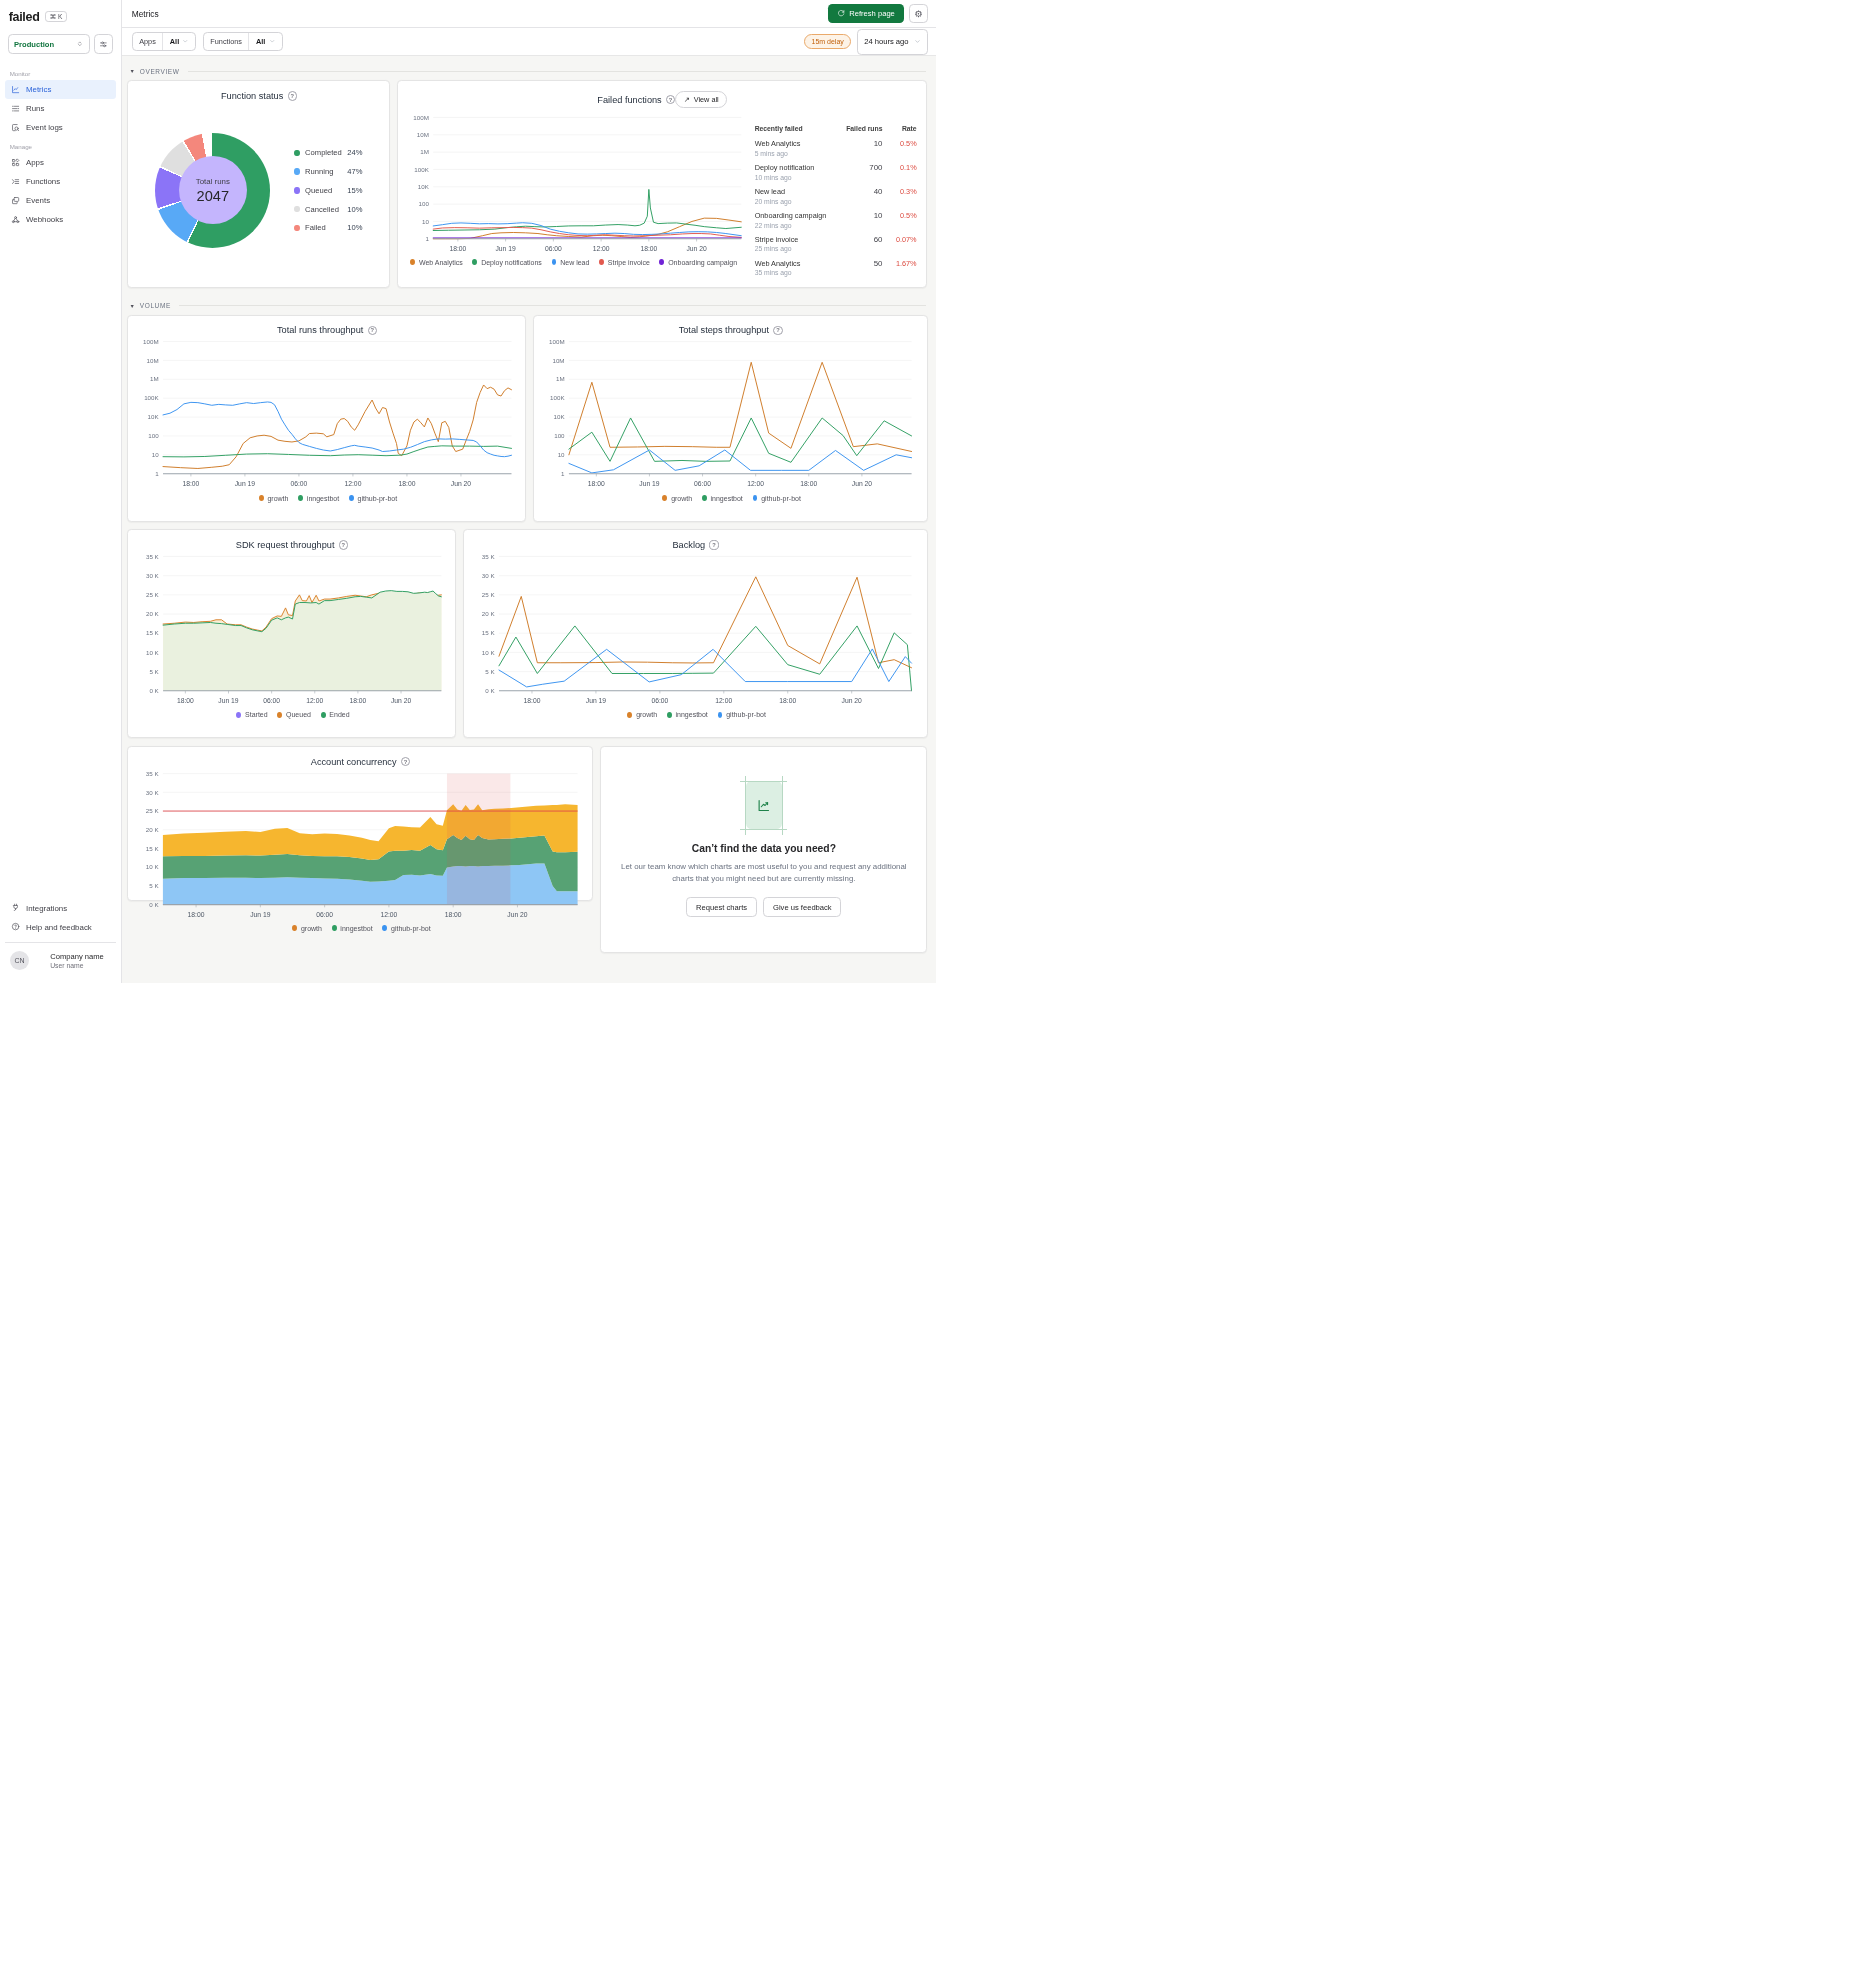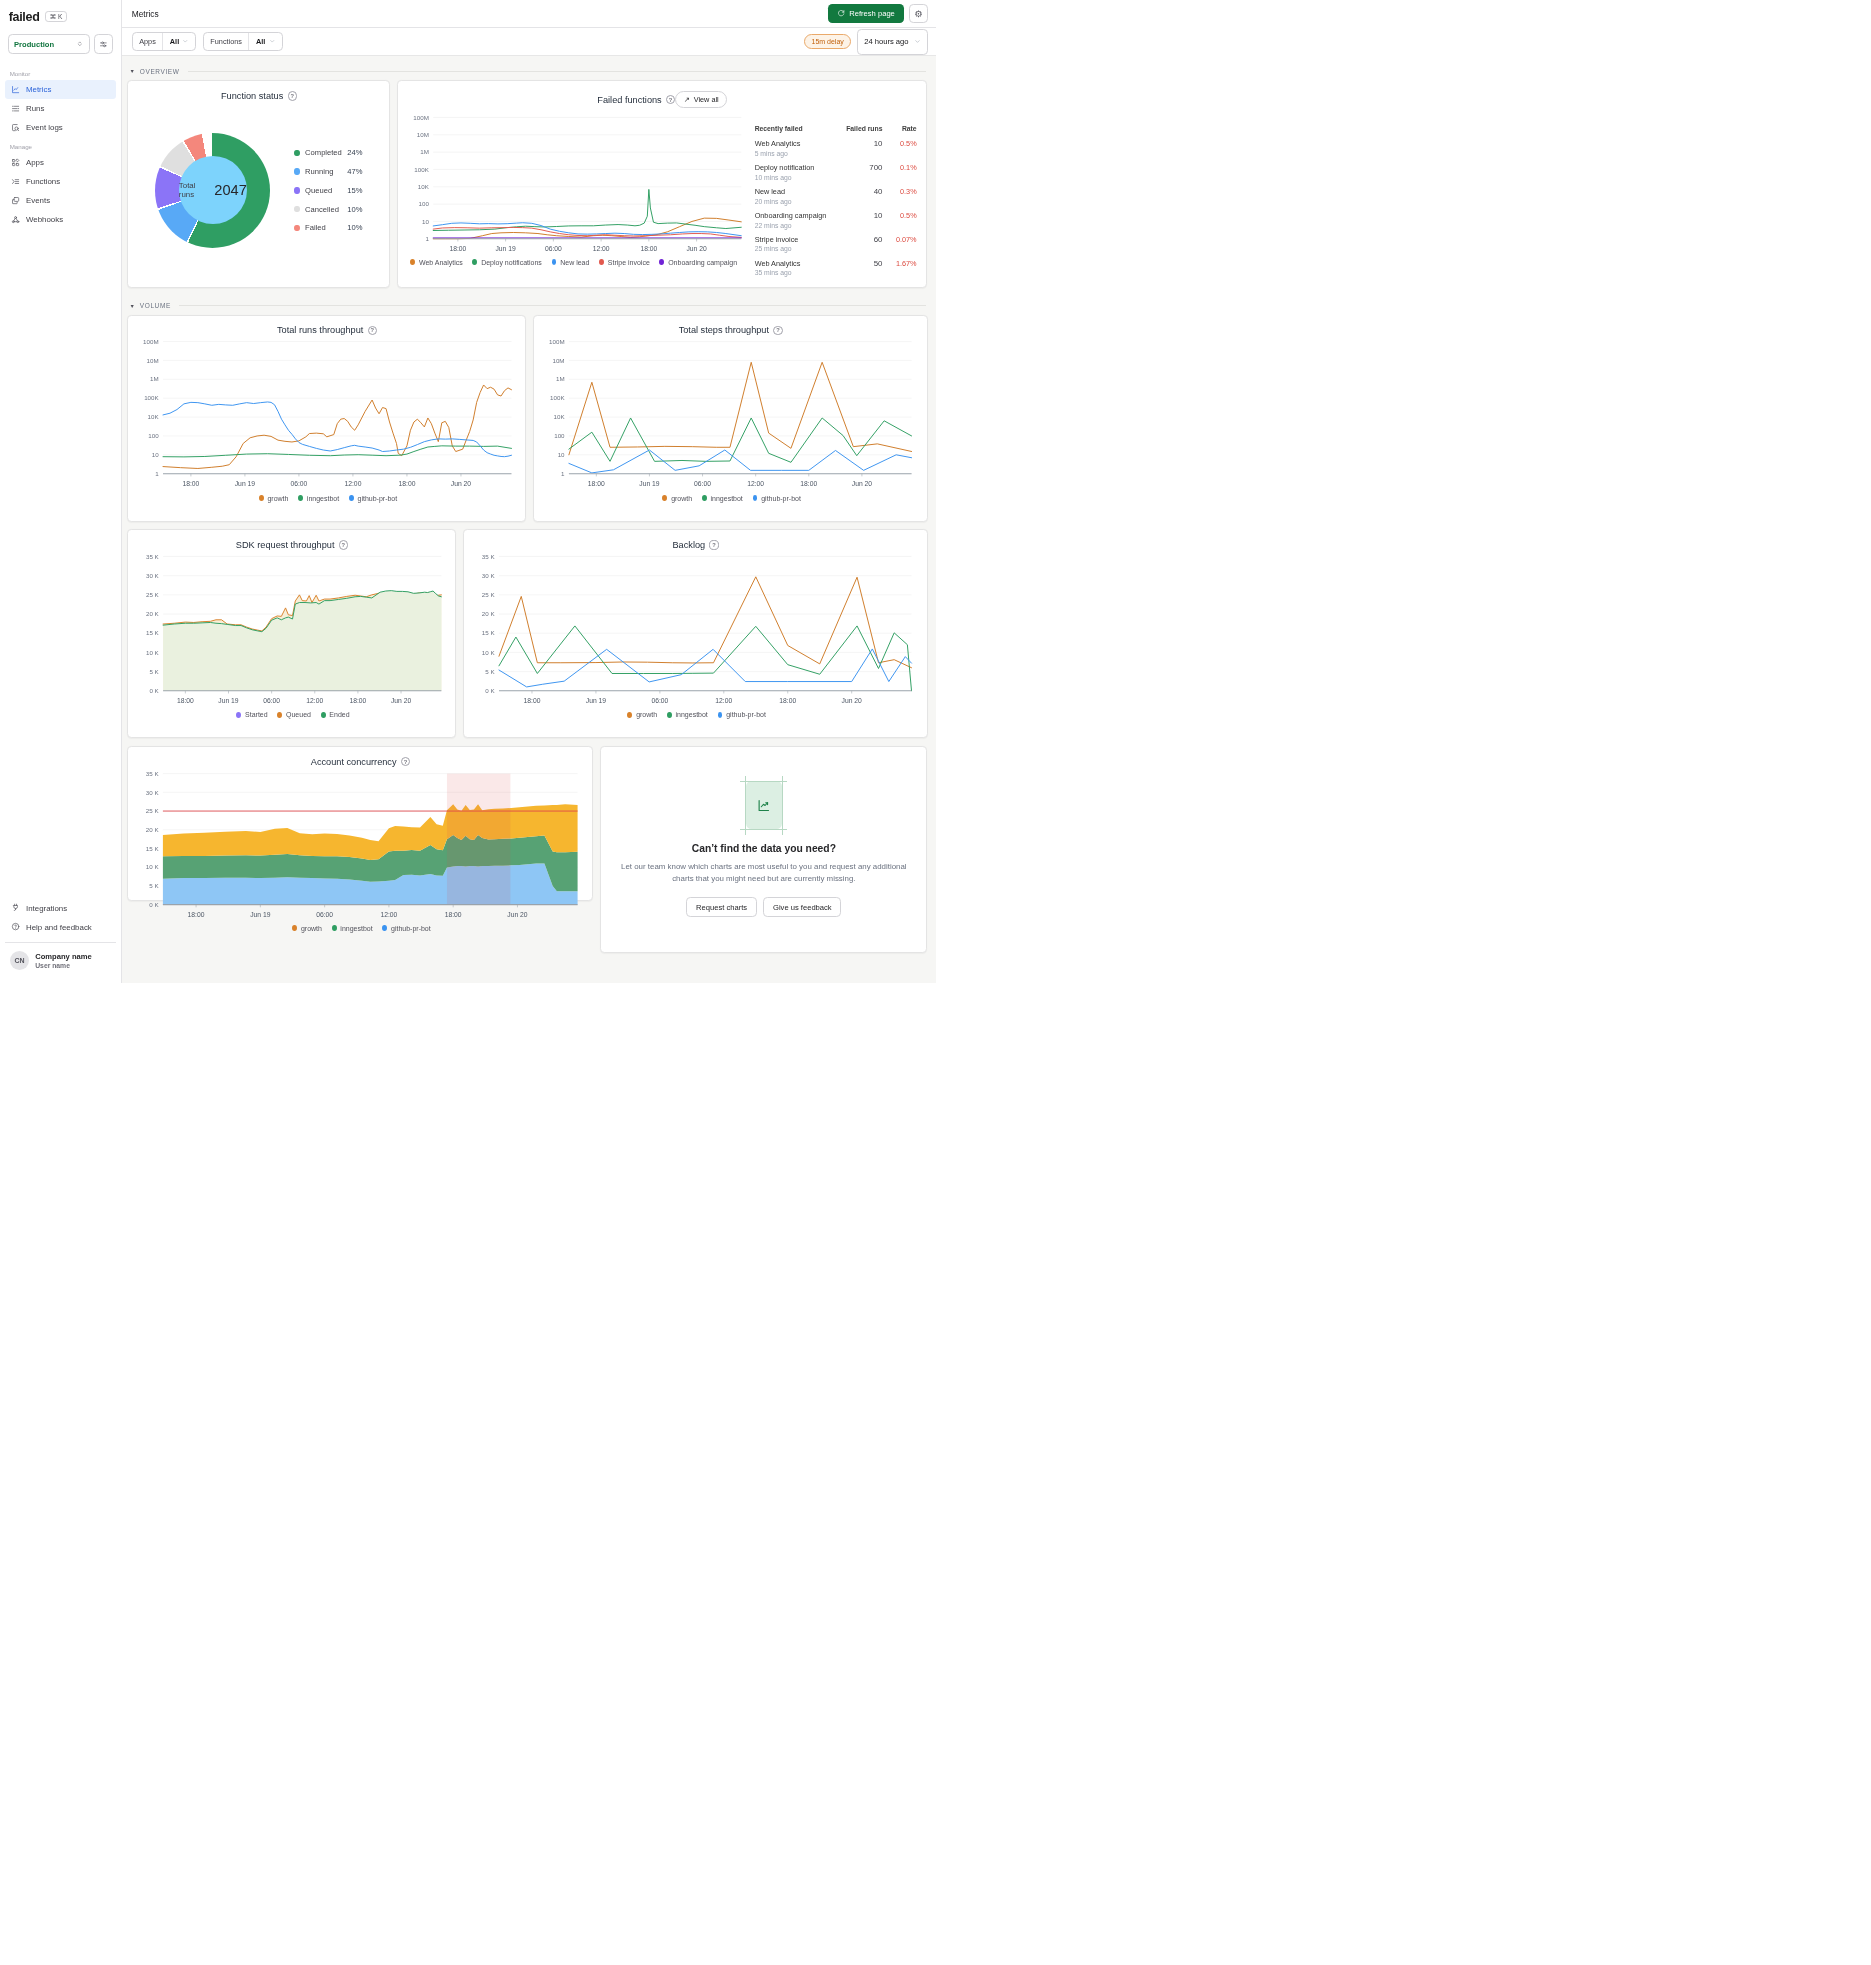--- a/index.html
+++ b/index.html
@@ -18,21 +18,21 @@
   .icon-btn-sq{width:19.5px;height:19.5px;border:0.5px solid #d4d4d8;border-radius:4.3px;display:flex;align-items:center;justify-content:center;cursor:pointer;background:#fff;}
   .nav{padding:7.6px 5.4px 0 5.4px;}
   .nav-label{font-size:6.2px;color:#a1a1aa;padding:5.4px 4.3px 3.2px 4.3px;}
   .nav-item{display:flex;align-items:center;gap:6px;padding:4.9px 5.4px;border-radius:3.2px;font-size:7.9px;color:#3f3f46;cursor:pointer;}
   .nav-item svg{stroke:#52525b;}
   .nav-item.active{background:#e9f1fd;color:#2b63d9;}
   .nav-item.active svg{stroke:#2b63d9;}
   .side-spacer{flex:1;}
   .side-bottom{padding:0 5.4px 4.3px 5.4px;}
   .side-divider{border-top:0.5px solid #e4e4e7;margin:5.4px 0 0 0;}
-  .account-row{display:flex;align-items:center;gap:6px;padding:7.6px 4.3px 8.7px 4.3px;cursor:pointer;font-weight:bold;}
+  .account-row{display:flex;align-items:center;gap:21px;padding:7.6px 4.3px 8.7px 4.3px;cursor:pointer;}
   .avatar{width:19.5px;height:19.5px;border-radius:50%;background:#e4e4e7;display:flex;align-items:center;justify-content:center;font-size:7px;color:#52525b;}
   .acct-company{font-size:7.6px;color:#27272a;}
   .acct-user{font-size:6.8px;color:#71717a;margin-top:1.1px;}
 
   
   .main{flex:1;display:flex;flex-direction:column;min-width:0;}
   .topbar{height:28px;display:flex;align-items:center;justify-content:space-between;padding:0 7.6px 0 9.7px;border-bottom:0.5px solid #e4e4e7;background:#fff;}
   .topbar-title{font-size:8.4px;color:#202024;}
   .topbar-right{display:flex;align-items:center;gap:5.4px;}
   .btn-primary{display:inline-flex;align-items:center;gap:4.3px;background:#12793f;color:#fff;border:none;border-radius:4.3px;height:19.5px;padding:0 8.7px;font-size:7.6px;cursor:pointer;font-family:inherit;}
@@ -75,21 +75,21 @@
   .ch-sdk{height:157px;}
   .ch-acct{height:154px;}
   .legend{display:flex;gap:9.7px;align-items:center;margin-top:4.3px;padding-left:2.2px;flex-wrap:wrap;}
   .legend .li{display:flex;align-items:center;gap:3.8px;font-size:7px;color:#52525b;cursor:pointer;}
   .legend .dot{width:4.9px;height:6px;border-radius:50%;}
 
   
   .fstatus-body{display:flex;align-items:center;flex:1;}
   .donut-wrap{width:115px;height:115px;position:relative;margin-left:3.2px;}
   .donut{width:115px;height:115px;border-radius:50%;}
-  .donut-hole{position:absolute;left:50%;top:50%;transform:translate(-50%,-50%);width:68px;height:68px;border-radius:50%;background:#7dd3fc;display:flex;flex-direction:row;align-items:center;justify-content:center;gap:2.2px;}
+  .donut-hole{position:absolute;left:50%;top:50%;transform:translate(-50%,-50%);width:68px;height:68px;border-radius:50%;background:#c4b5fd;display:flex;flex-direction:column;align-items:center;justify-content:center;gap:2.2px;}
   .donut-hole .lab{font-size:7.9px;color:#3f3f46;}
   .donut-hole .val{font-size:14.6px;color:#27272a;}
   .fstatus-legend{flex:1;margin-left:24px;margin-right:3.2px;}
   .fs-li{display:flex;align-items:center;gap:5.4px;padding:4.9px 0;font-size:7.6px;color:#3f3f46;}
   .fs-li .dot{width:5.4px;height:6.5px;border-radius:50%;}
   .fs-li .pct{margin-left:auto;color:#374151;}
 
   
   .failed-body{display:flex;flex:1;min-width:0;}
   .failed-chart-col{flex:1;min-width:0;display:flex;flex-direction:column;}

